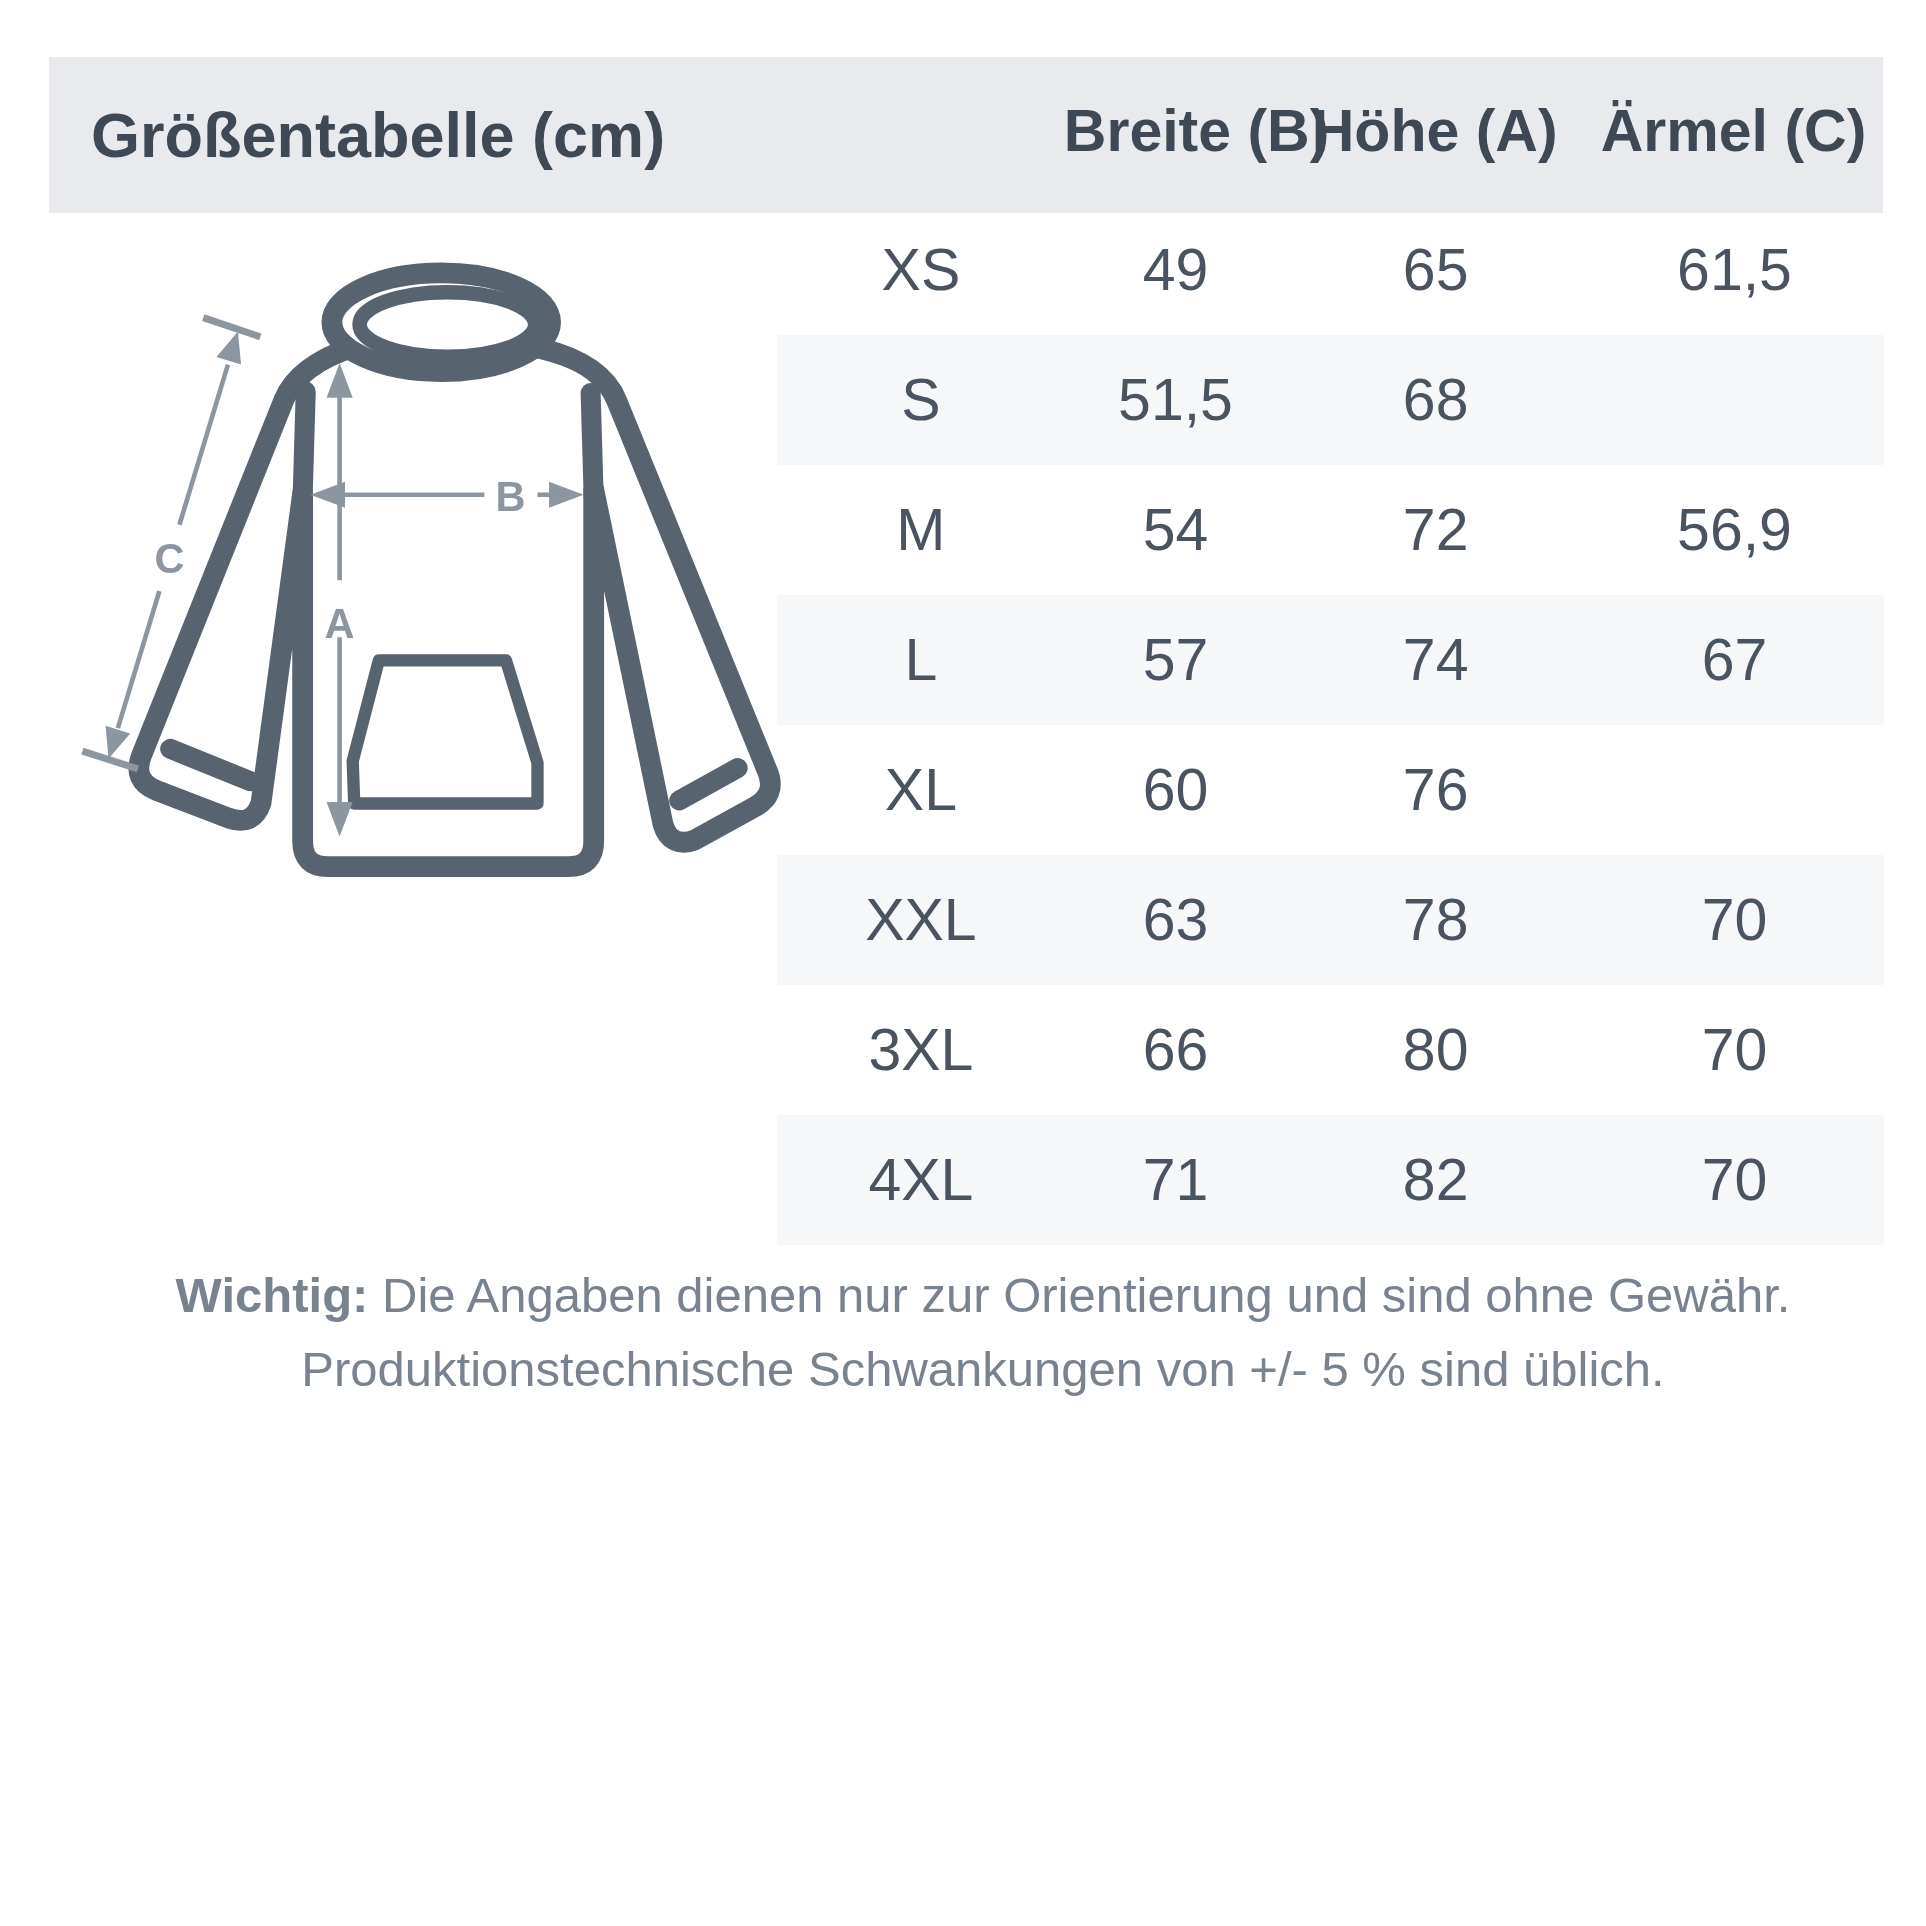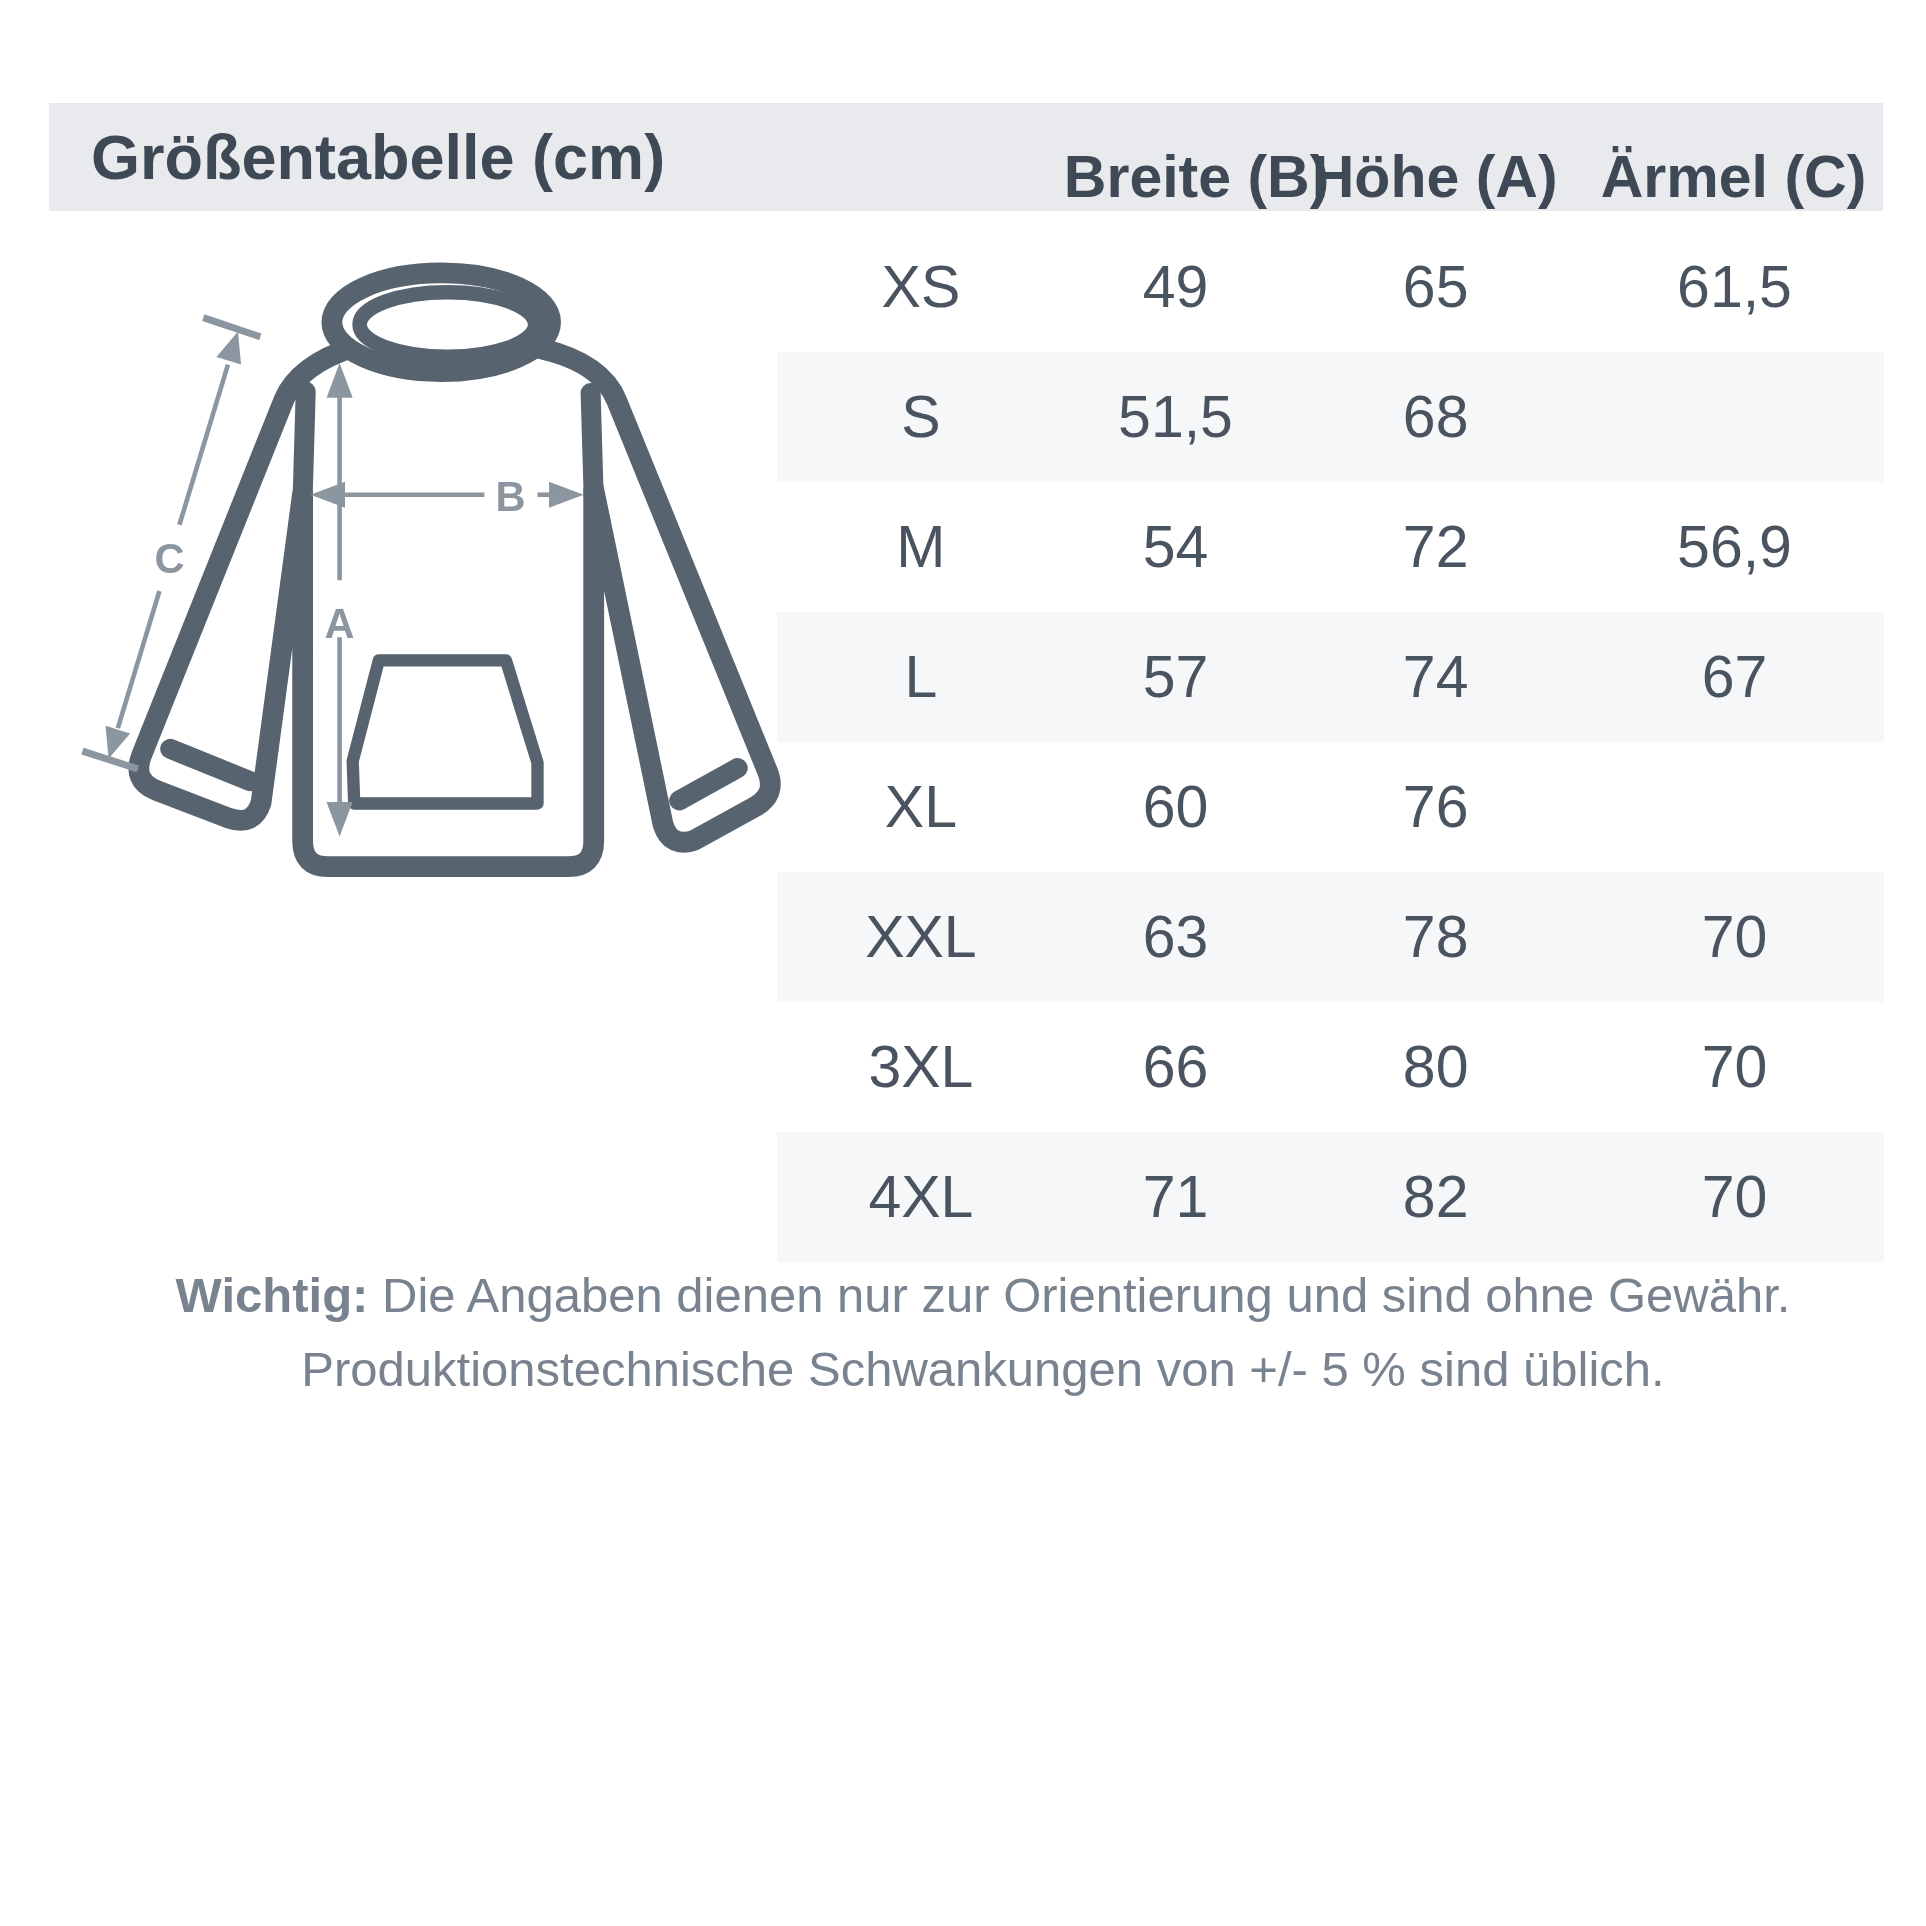--- a/index.html
+++ b/index.html
@@ -1,28 +1,28 @@
 <!DOCTYPE html>
 <html style="font-size:12.3px"><head>
 <meta charset="utf-8">
 <style>
   html,body{margin:0;padding:0;background:#ffffff;}
   .page{position:relative;width:1926px;height:1926px;background:#ffffff;
         font-family:"Liberation Sans",sans-serif;overflow:hidden;}
 
   
-  .header{position:absolute;left:49px;top:57px;width:1834px;height:108px;
-          background:#E8EAEE;display:flex;align-items:center;margin-top:46px;}
+  .header{position:absolute;left:49px;top:57px;width:1834px;height:156px;
+          background:#E8EAEE;display:flex;align-items:center;}
   .title{margin-left:42px;font-size:63px;font-weight:700;color:#3E4955;white-space:nowrap;}
   .head-grid{position:absolute;left:727px;top:0;width:1107px;height:148px;
              display:grid;grid-template-columns:26% 20% 27% 27%;align-items:center;}
   .head-grid .hcol{text-align:center;font-size:59px;font-weight:700;color:#3E4955;white-space:nowrap;}
 
   
-  .rows{position:absolute;left:777px;top:222px;width:1107px;}
+  .rows{position:absolute;left:777px;top:205px;width:1107px;}
   .row{height:130px;display:grid;grid-template-columns:26% 20% 27% 27%;align-items:center;}
   .row:nth-child(even){background:#F6F7F9;}
   .cell{text-align:center;font-size:59px;color:#4A5460;white-space:nowrap;}
 
   
   .diagram{position:absolute;left:62px;top:216px;width:740px;height:693px;}
 
   
   .footer{position:absolute;left:83px;top:1258px;width:1800px;
           font-size:49px;line-height:152%;color:#79838F;text-align:center;}

